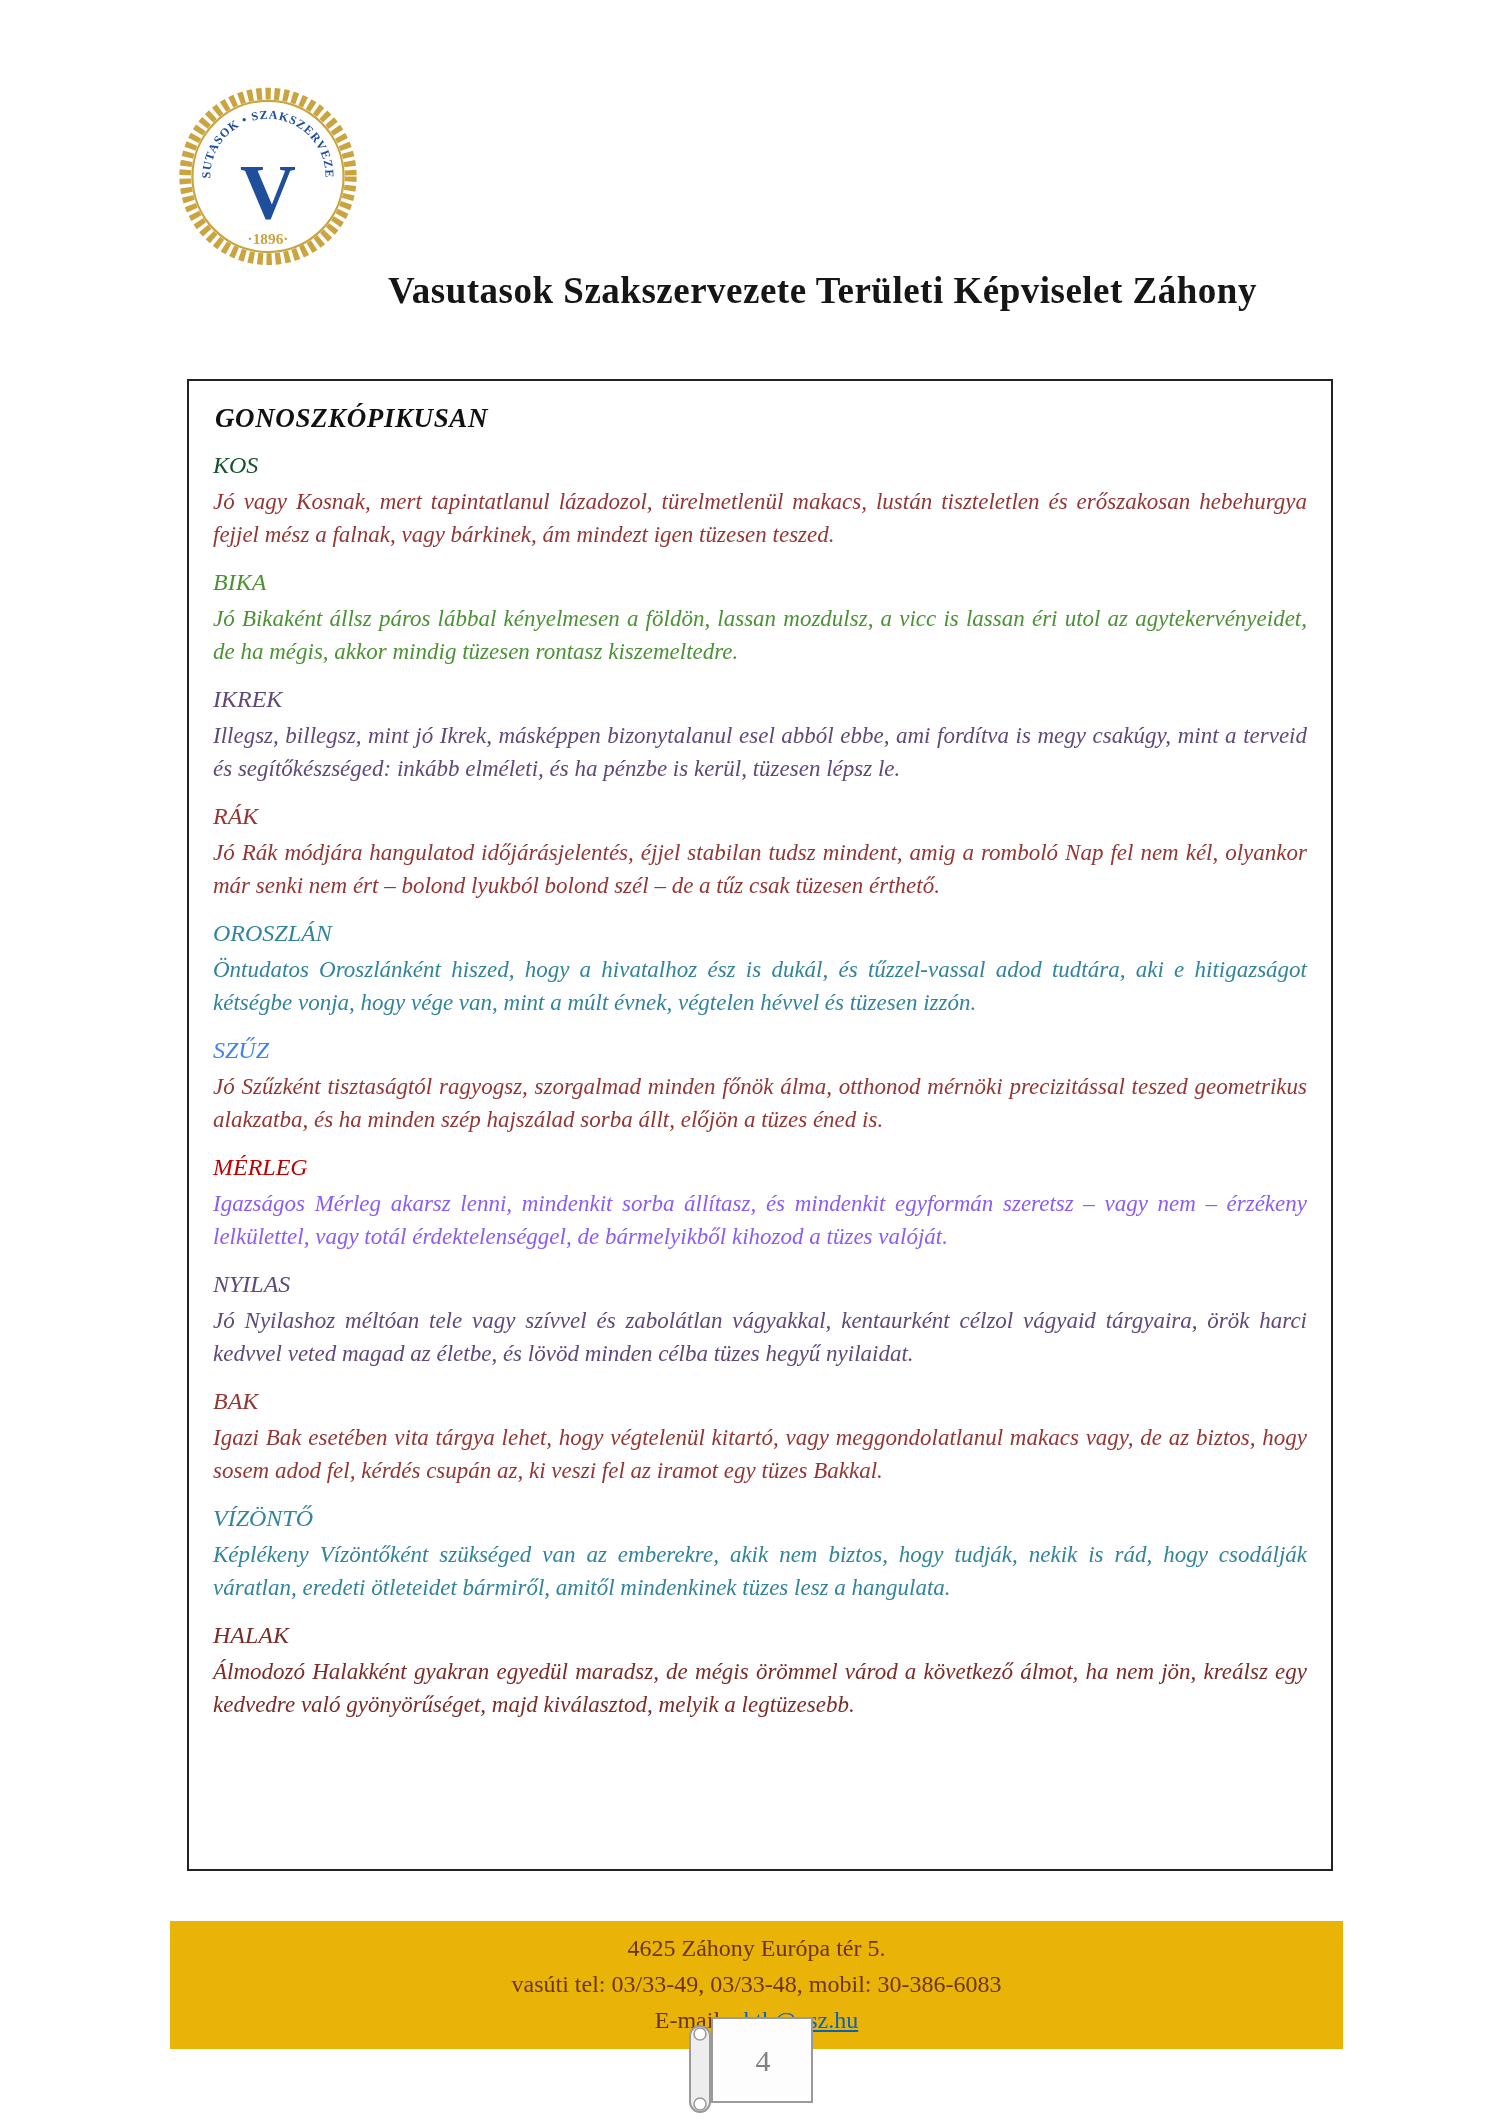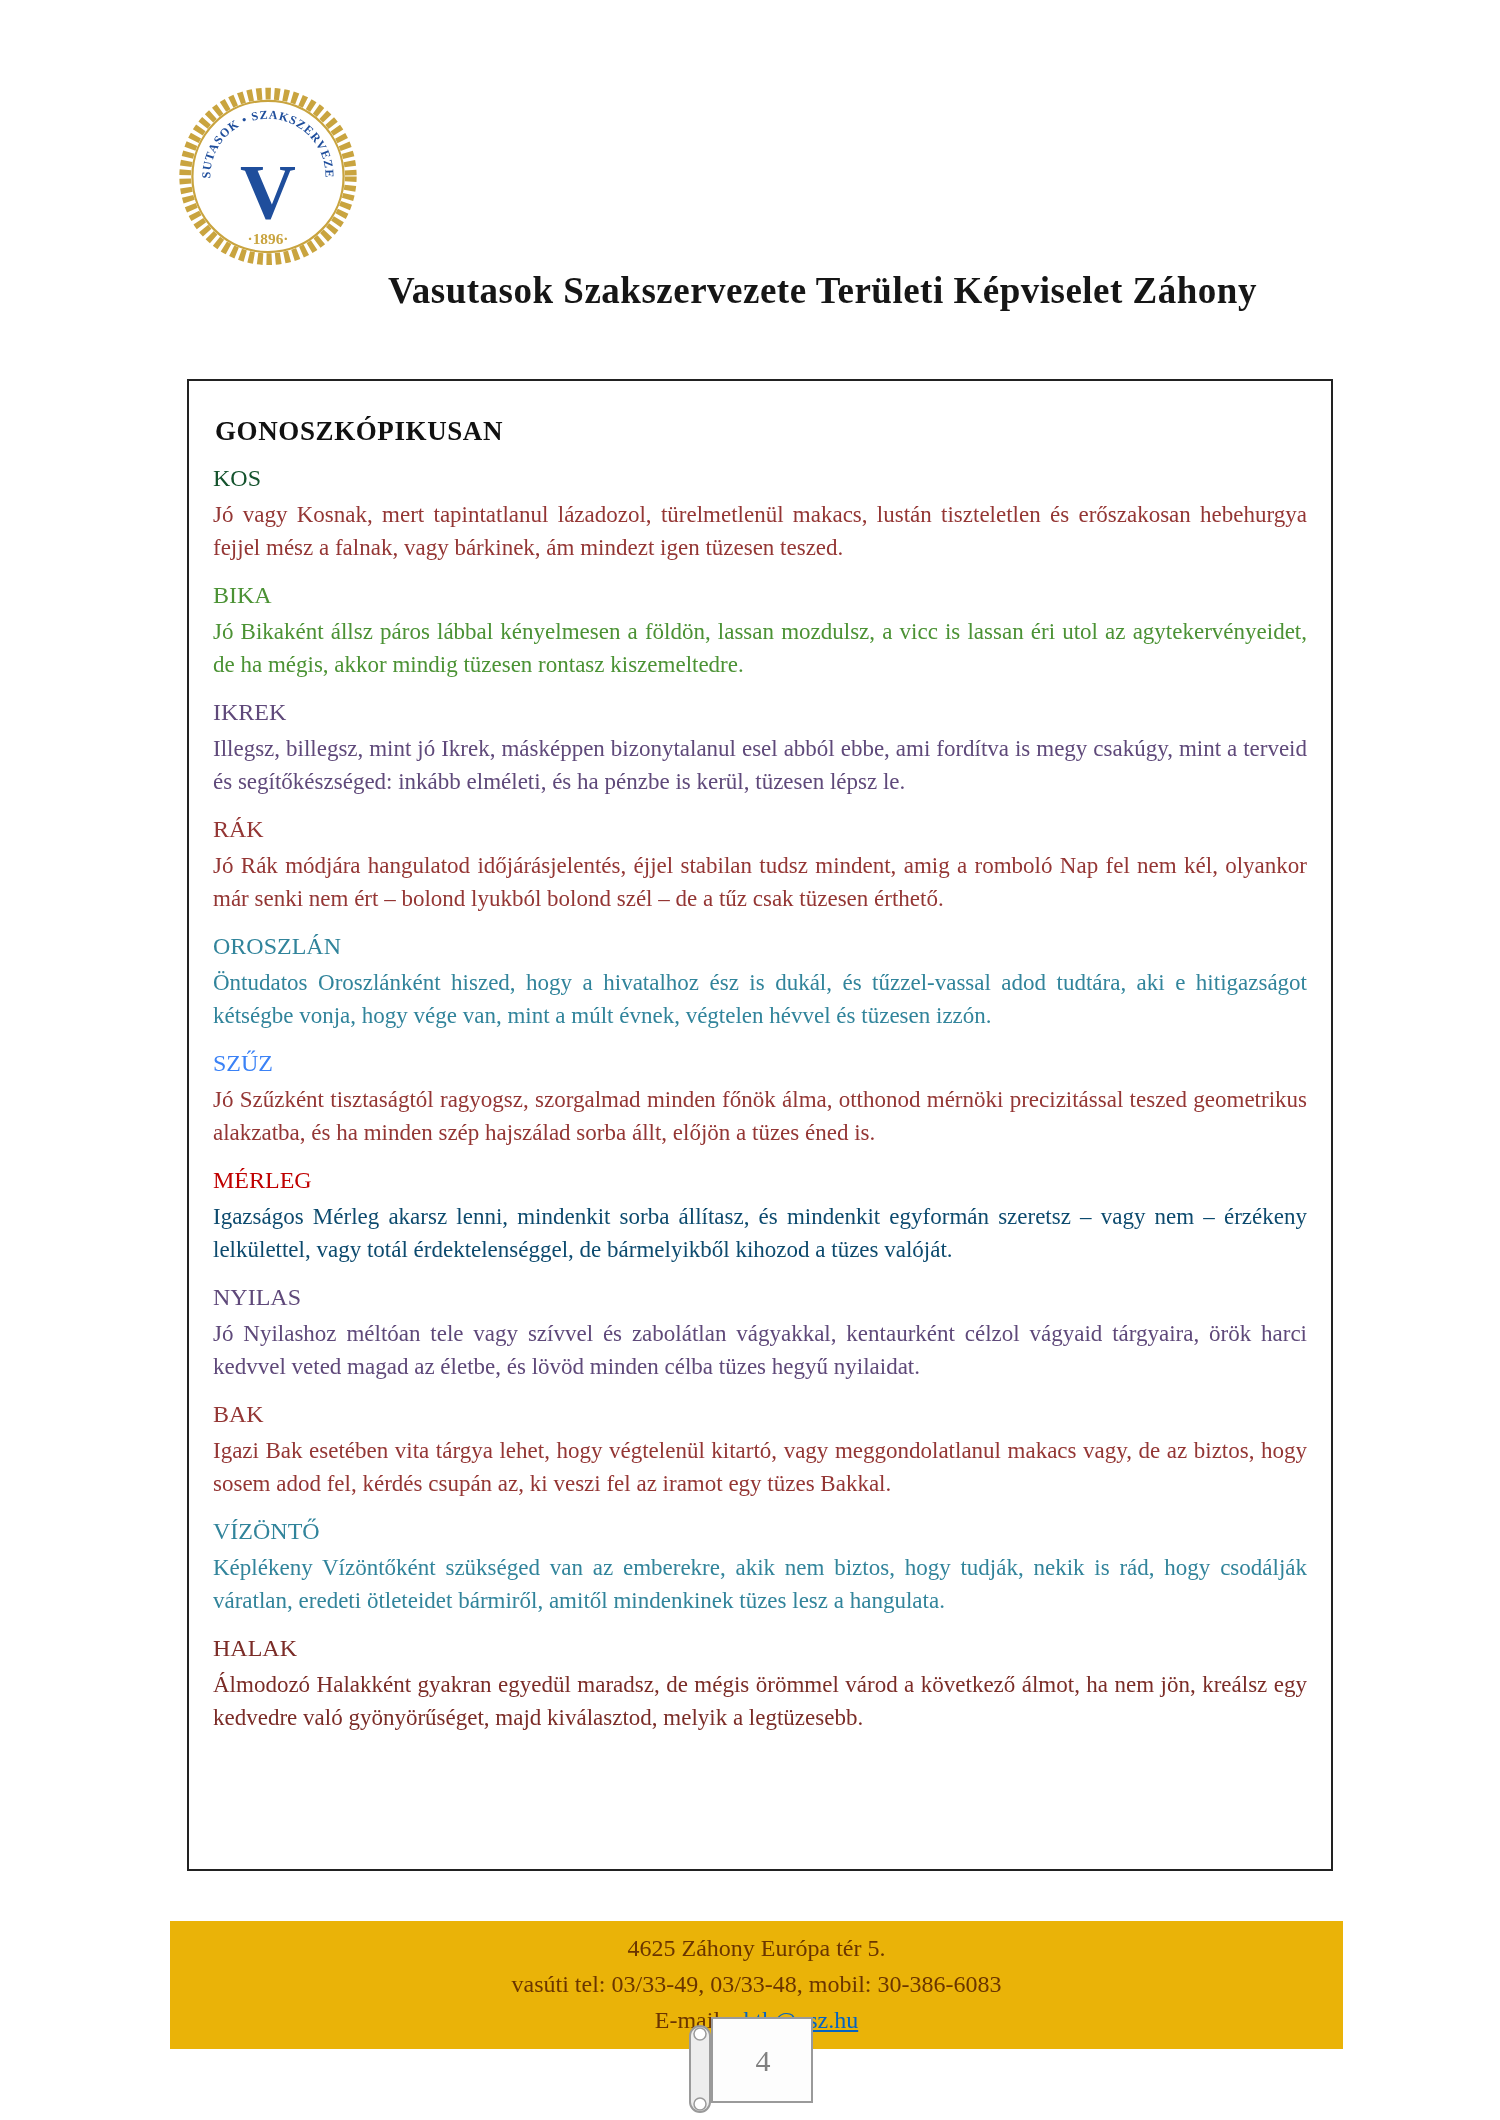--- a/index.html
+++ b/index.html
@@ -34,22 +34,23 @@
   }
 
   
   .doc-box {
     position: absolute;
     left: 187px;
     top: 379px;
     width: 1146px;
     height: 1492px;
     border: 2px solid #222222;
-    padding: 33px 24px 10px 24px;
+    padding: 20px 24px 10px 24px;
     overflow: hidden;
+    font-style: italic;
   }
   .doc-title {
     font-size: 27px;
     font-weight: bold;
     color: #111111;
     letter-spacing: 0.6px;
     margin: 2px 0 4px 2px;
   }
   .entry { margin-top: 17px; }
   .sign {
@@ -148,21 +149,21 @@
       <p class="sign-text" style="color: rgb(49, 132, 155);">Öntudatos Oroszlánként hiszed, hogy a hivatalhoz ész is dukál, és tűzzel-vassal adod tudtára, aki e hitigazságot kétségbe vonja, hogy vége van, mint a múlt évnek, végtelen hévvel és tüzesen izzón.</p>
     </section>
 
     <section class="entry">
       <h3 class="sign" style="color: #3b82f6;">SZŰZ</h3>
       <p class="sign-text" style="color: rgb(148, 54, 52);">Jó Szűzként tisztaságtól ragyogsz, szorgalmad minden főnök álma, otthonod mérnöki precizitással teszed geometrikus alakzatba, és ha minden szép hajszálad sorba állt, előjön a tüzes éned is.</p>
     </section>
 
     <section class="entry">
       <h3 class="sign" style="color: rgb(192, 0, 0);">MÉRLEG</h3>
-      <p class="sign-text" style="color: #0c4a6e;">Igazságos Mérleg akarsz lenni, mindenkit sorba állítasz, és mindenkit egyformán szeretsz – vagy nem – érzékeny lelkülettel, vagy totál érdektelenséggel, de bármelyikből kihozod a tüzes valóját.</p>
+      <p class="sign-text" style="color: #8b5cf6;">Igazságos Mérleg akarsz lenni, mindenkit sorba állítasz, és mindenkit egyformán szeretsz – vagy nem – érzékeny lelkülettel, vagy totál érdektelenséggel, de bármelyikből kihozod a tüzes valóját.</p>
     </section>
 
     <section class="entry">
     </section>
 
     <section class="entry">
       <h3 class="sign" style="color: rgb(95, 73, 122);">NYILAS</h3>
       <p class="sign-text" style="color: rgb(95, 73, 122);">Jó Nyilashoz méltóan tele vagy szívvel és zabolátlan vágyakkal, kentaurként célzol vágyaid tárgyaira, örök harci kedvvel veted magad az életbe, és lövöd minden célba tüzes hegyű nyilaidat.</p>
     </section>
 

